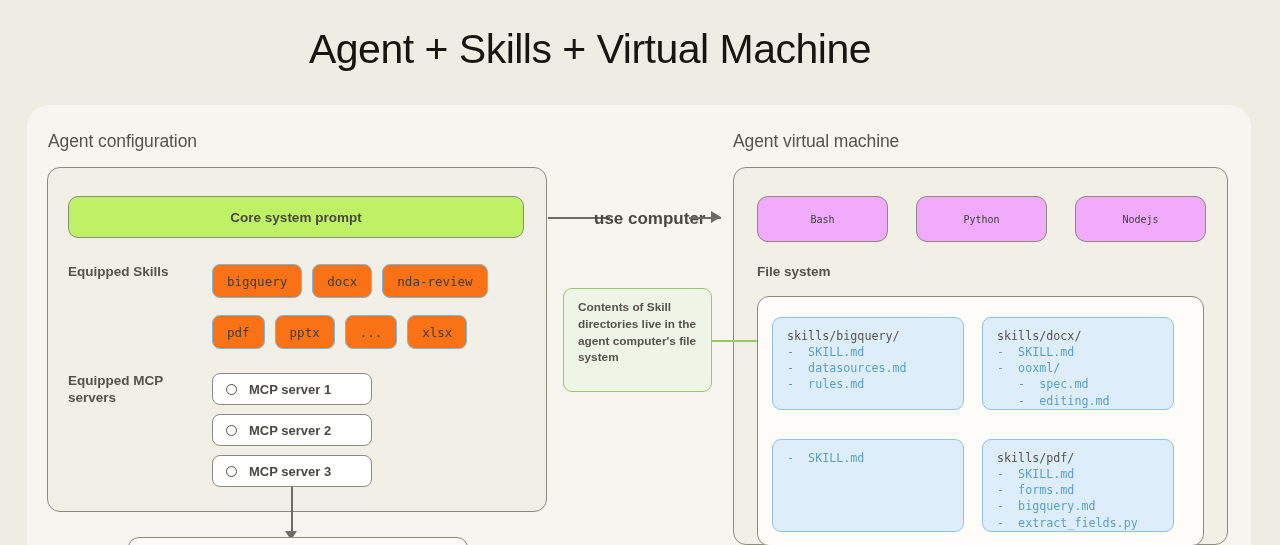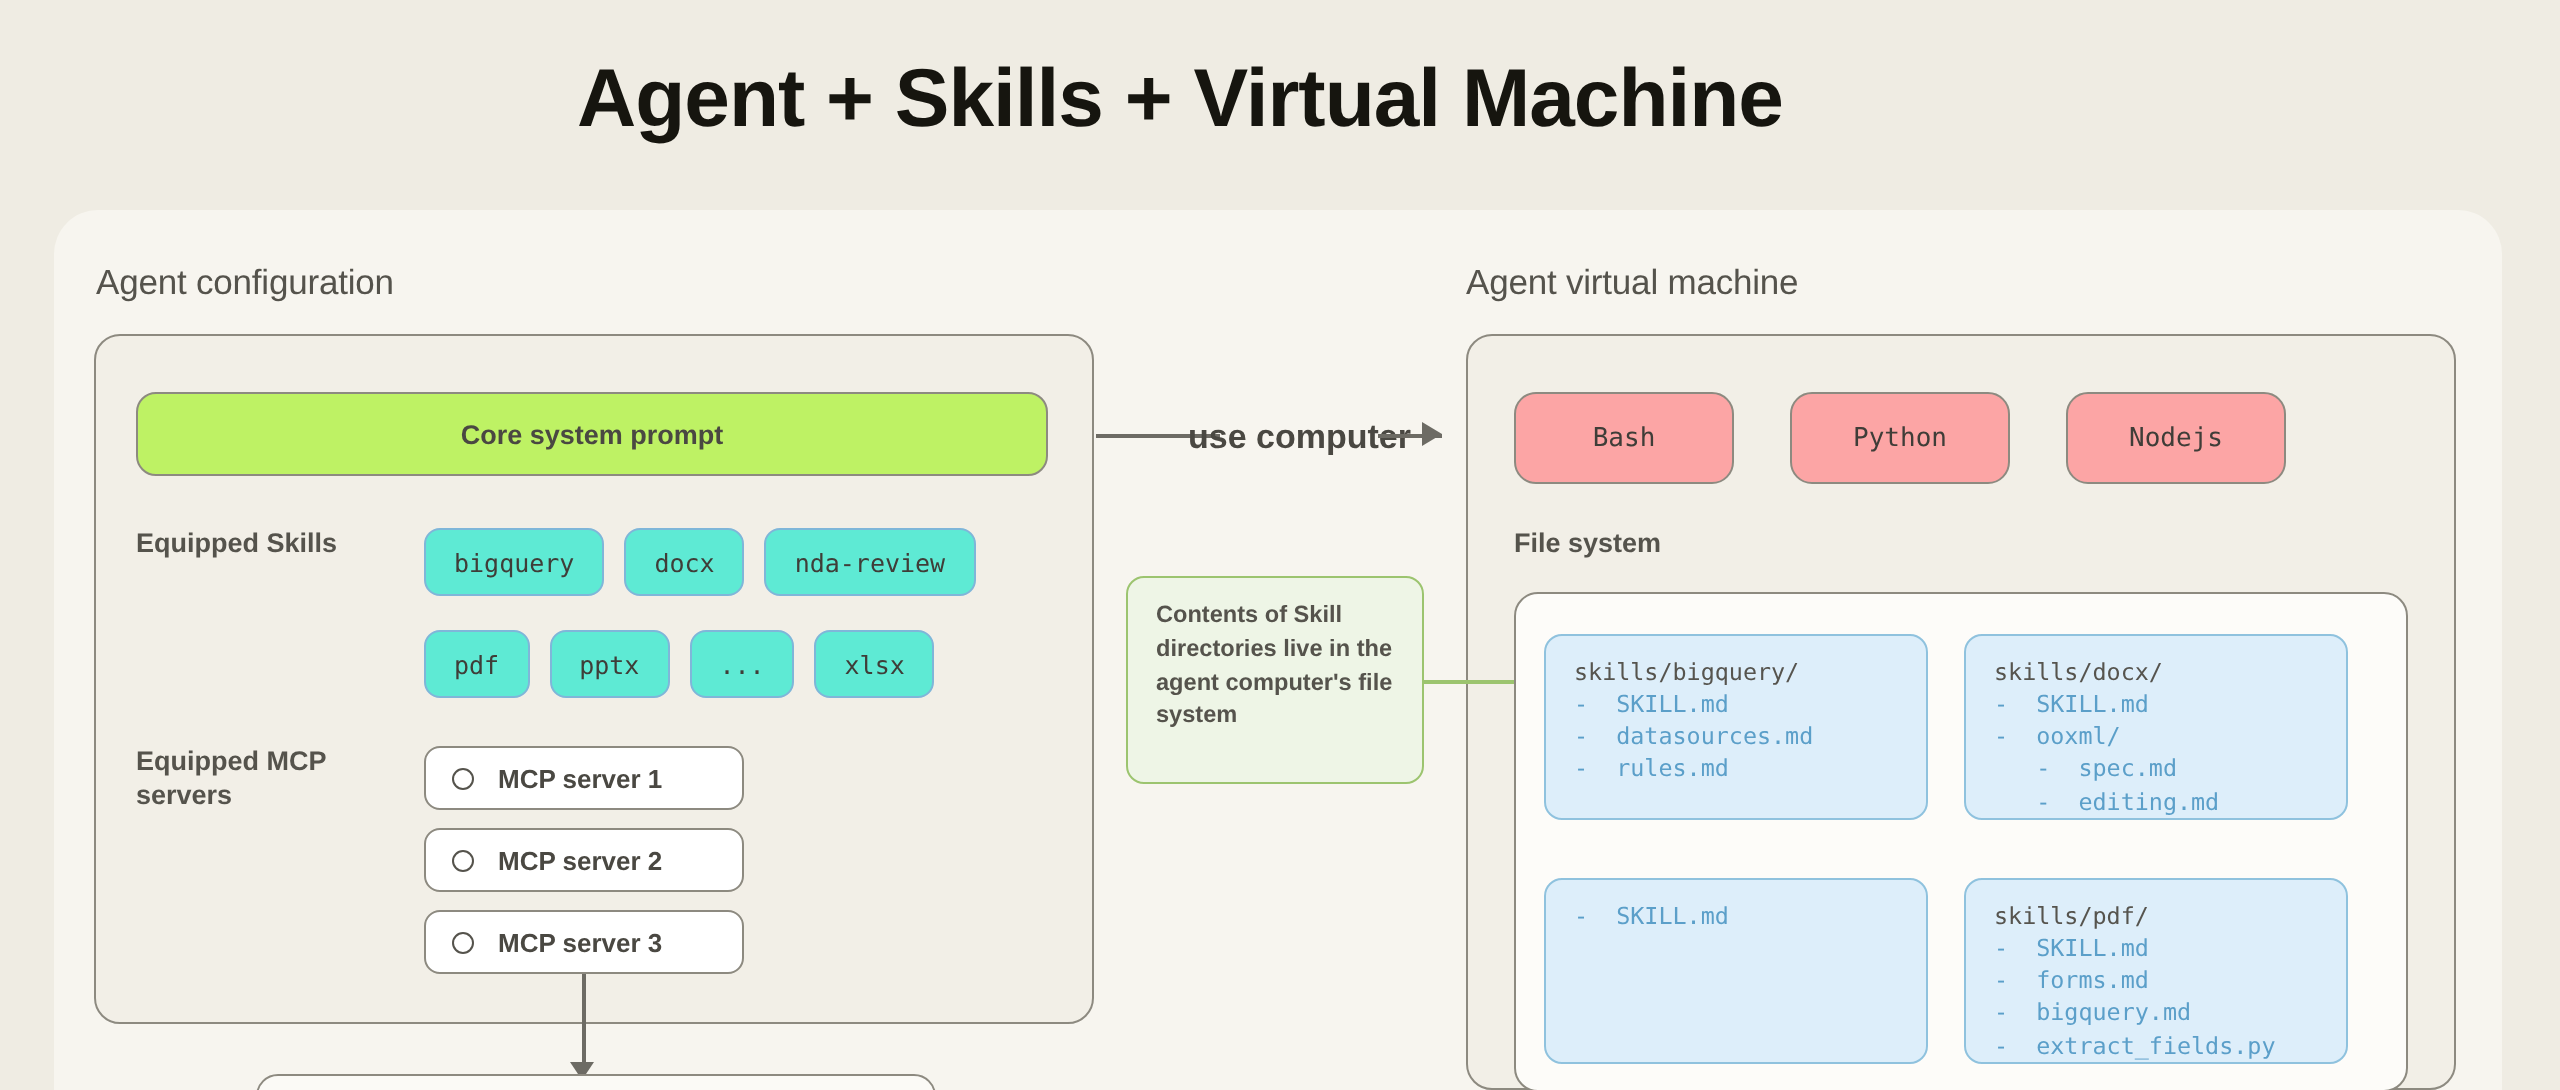--- a/index.html
+++ b/index.html
@@ -14,21 +14,21 @@
   }
 
   
   .page-title {
     position: absolute;
     top: 26px;
     left: 0;
     width: 1180px;
     text-align: center;
     font-size: 41px;
-    font-weight: 700;
+    font-weight: 400;
     letter-spacing: -0.5px;
     color: #16150f;
   }
 
   
   .main-card {
     position: absolute;
     left: 27px;
     top: 105px;
     width: 1224px;
@@ -88,21 +88,21 @@
   .label-mcp    { left: 68px; top: 373px; width: 130px; }
 
   
   .chip-row { position: absolute; display: flex; gap: 10px; }
   .chips-row1 { left: 212px; top: 264px; }
   .chips-row2 { left: 212px; top: 315px; }
 
   .chip {
     height: 34px;
     padding: 0 14px;
-    background: #5eead4;
+    background: #f97316;
     border: 1.4px solid #7fb6d9;
     border-radius: 8px;
     display: flex;
     align-items: center;
     justify-content: center;
     font-family: "DejaVu Sans Mono", monospace;
     font-size: 12.5px;
     color: #3f3d38;
   }
 
@@ -133,30 +133,30 @@
 
   
   .runtime-row {
     position: absolute;
     left: 757px;
     top: 196px;
     display: flex;
     gap: 28px;
   }
   .runtime-chip {
-    width: 110px;
+    width: 131px;
     height: 46px;
-    background: #fca5a5;
+    background: #f0abfc;
     border: 1.4px solid #8d8a80;
     border-radius: 11px;
     display: flex;
     align-items: center;
     justify-content: center;
     font-family: "DejaVu Sans Mono", monospace;
-    font-size: 13px;
+    font-size: 10px;
     color: #3f3d38;
   }
 
   .label-filesystem {
     position: absolute;
     left: 757px;
     top: 264px;
     font-size: 13.5px;
     font-weight: 700;
     color: #55534c;

